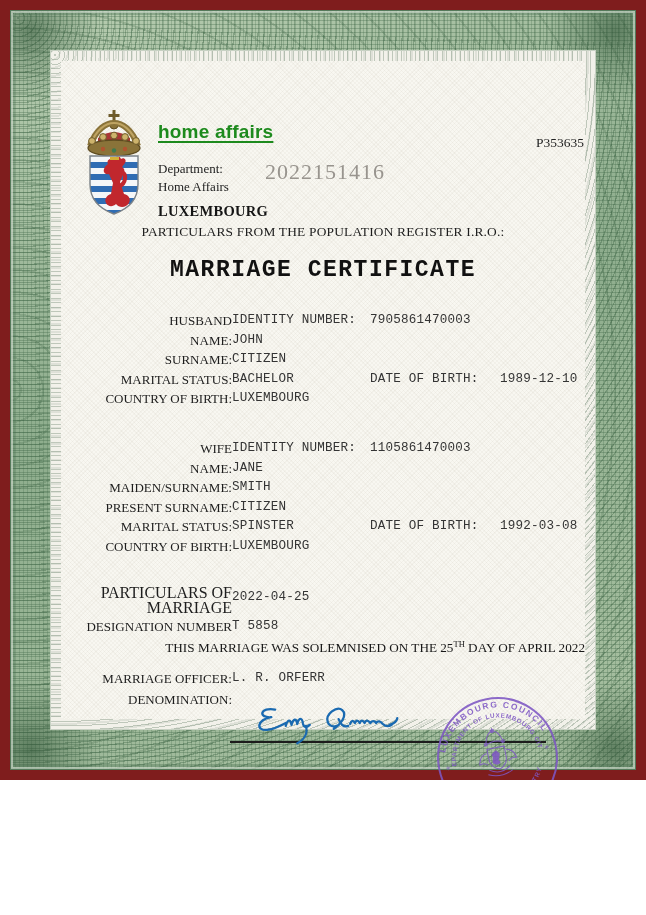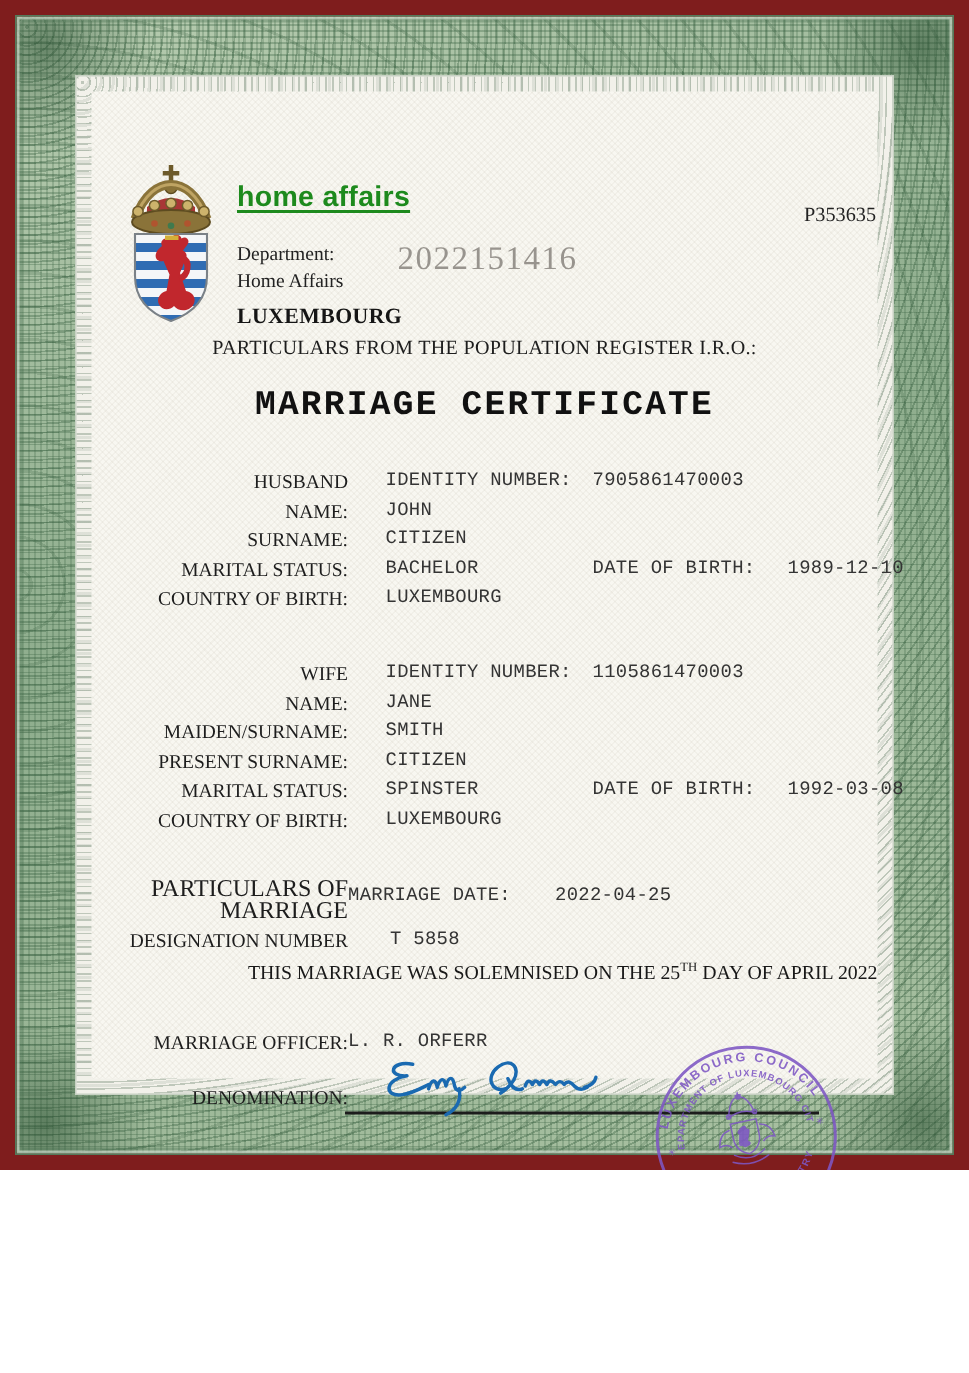--- a/index.html
+++ b/index.html
@@ -56,35 +56,35 @@
   .ref-number{left:475px;top:74px;font-size:13.5px;color:#222;}
   .gray-number{left:204px;top:98px;font-size:22px;letter-spacing:1px;color:#98948e;}
   .register-line{left:0;top:163px;width:100%;text-align:center;font-size:13.4px;color:#1d1d1d;letter-spacing:.2px;}
   .title{
     left:0;top:196px;width:100%;text-align:center;
     font-family:"Liberation Mono",monospace;font-weight:bold;font-size:23px;
     letter-spacing:1.5px;color:#111;
   }
   
   .grid4{display:grid;grid-template-columns:152px 138px 130px 1fr;width:502px;}
-  .grid4 > div{height:19.6px;line-height:19.6px;white-space:nowrap;margin-left:25px;}
+  .grid4 > div{height:19.6px;line-height:19.6px;white-space:nowrap;}
   .lbl{font-size:13px;}
   .val{font-size:12.6px;letter-spacing:.2px;}
   .husband-block{left:19px;top:250px;}
   .wife-block{left:19px;top:378px;}
   .marriage-block{left:19px;top:524px;width:502px;}
   .m-row{display:grid;grid-template-columns:152px 138px 1fr;}
   .two-line{font-size:16px;line-height:15px;}
   .m-val-pad{padding-top:5px;height:25px;line-height:15px;}
-  .m-row2{display:grid;grid-template-columns:152px 1fr;margin-top:3px;gap:28px;}
+  .m-row2{display:grid;grid-template-columns:152px 1fr;margin-top:3px;}
   .m-row2 > div{height:17px;line-height:17px;}
   .solemnised{left:0;top:578px;width:100%;font-size:13.2px;color:#181818;}
   .solemnised sup{font-size:8.5px;}
   .officials-block{left:19px;top:607px;width:420px;}
-  .o-row{display:grid;grid-template-columns:152px 1fr;margin-top:16px;}
+  .o-row{display:grid;grid-template-columns:152px 1fr;}
   .o-row > div{height:21px;line-height:21px;white-space:nowrap;}
   .o-row.last > div{height:auto;line-height:14.8px;}
   
   .sig-line{left:169px;top:680px;width:316px;height:1.6px;background:#1c1c1c;}
   .signature{left:190px;top:637px;width:156px;height:50px;}
   .stamp{left:374px;top:634px;width:125px;height:125px;opacity:.88;}
   
   .site-mark{
     position:absolute;top:886px;right:4px;display:flex;align-items:center;gap:3px;
     font-family:"Liberation Sans",sans-serif;font-size:9.5px;
@@ -230,21 +230,20 @@
           <div></div>
       </div>
     </div>
 
     <div class="abs marriage-block">
       <div class="m-row">
         <div class="serif two-line">
           <div>PARTICULARS OF</div>
           <div>MARRIAGE</div>
         </div>
-        <div class="mono val m-val-pad">MARRIAGE DATE:</div>
         <div class="mono val m-val-pad">2022-04-25</div>
       </div>
       <div class="m-row2">
         <div class="serif lbl">DESIGNATION NUMBER</div>
         <div class="mono val">T 5858</div>
       </div>
     </div>
 
     <div class="abs solemnised serif">
       <span>THIS MARRIAGE WAS SOLEMNISED ON THE 25</span><sup>TH</sup><span> DAY OF APRIL 2022</span>

